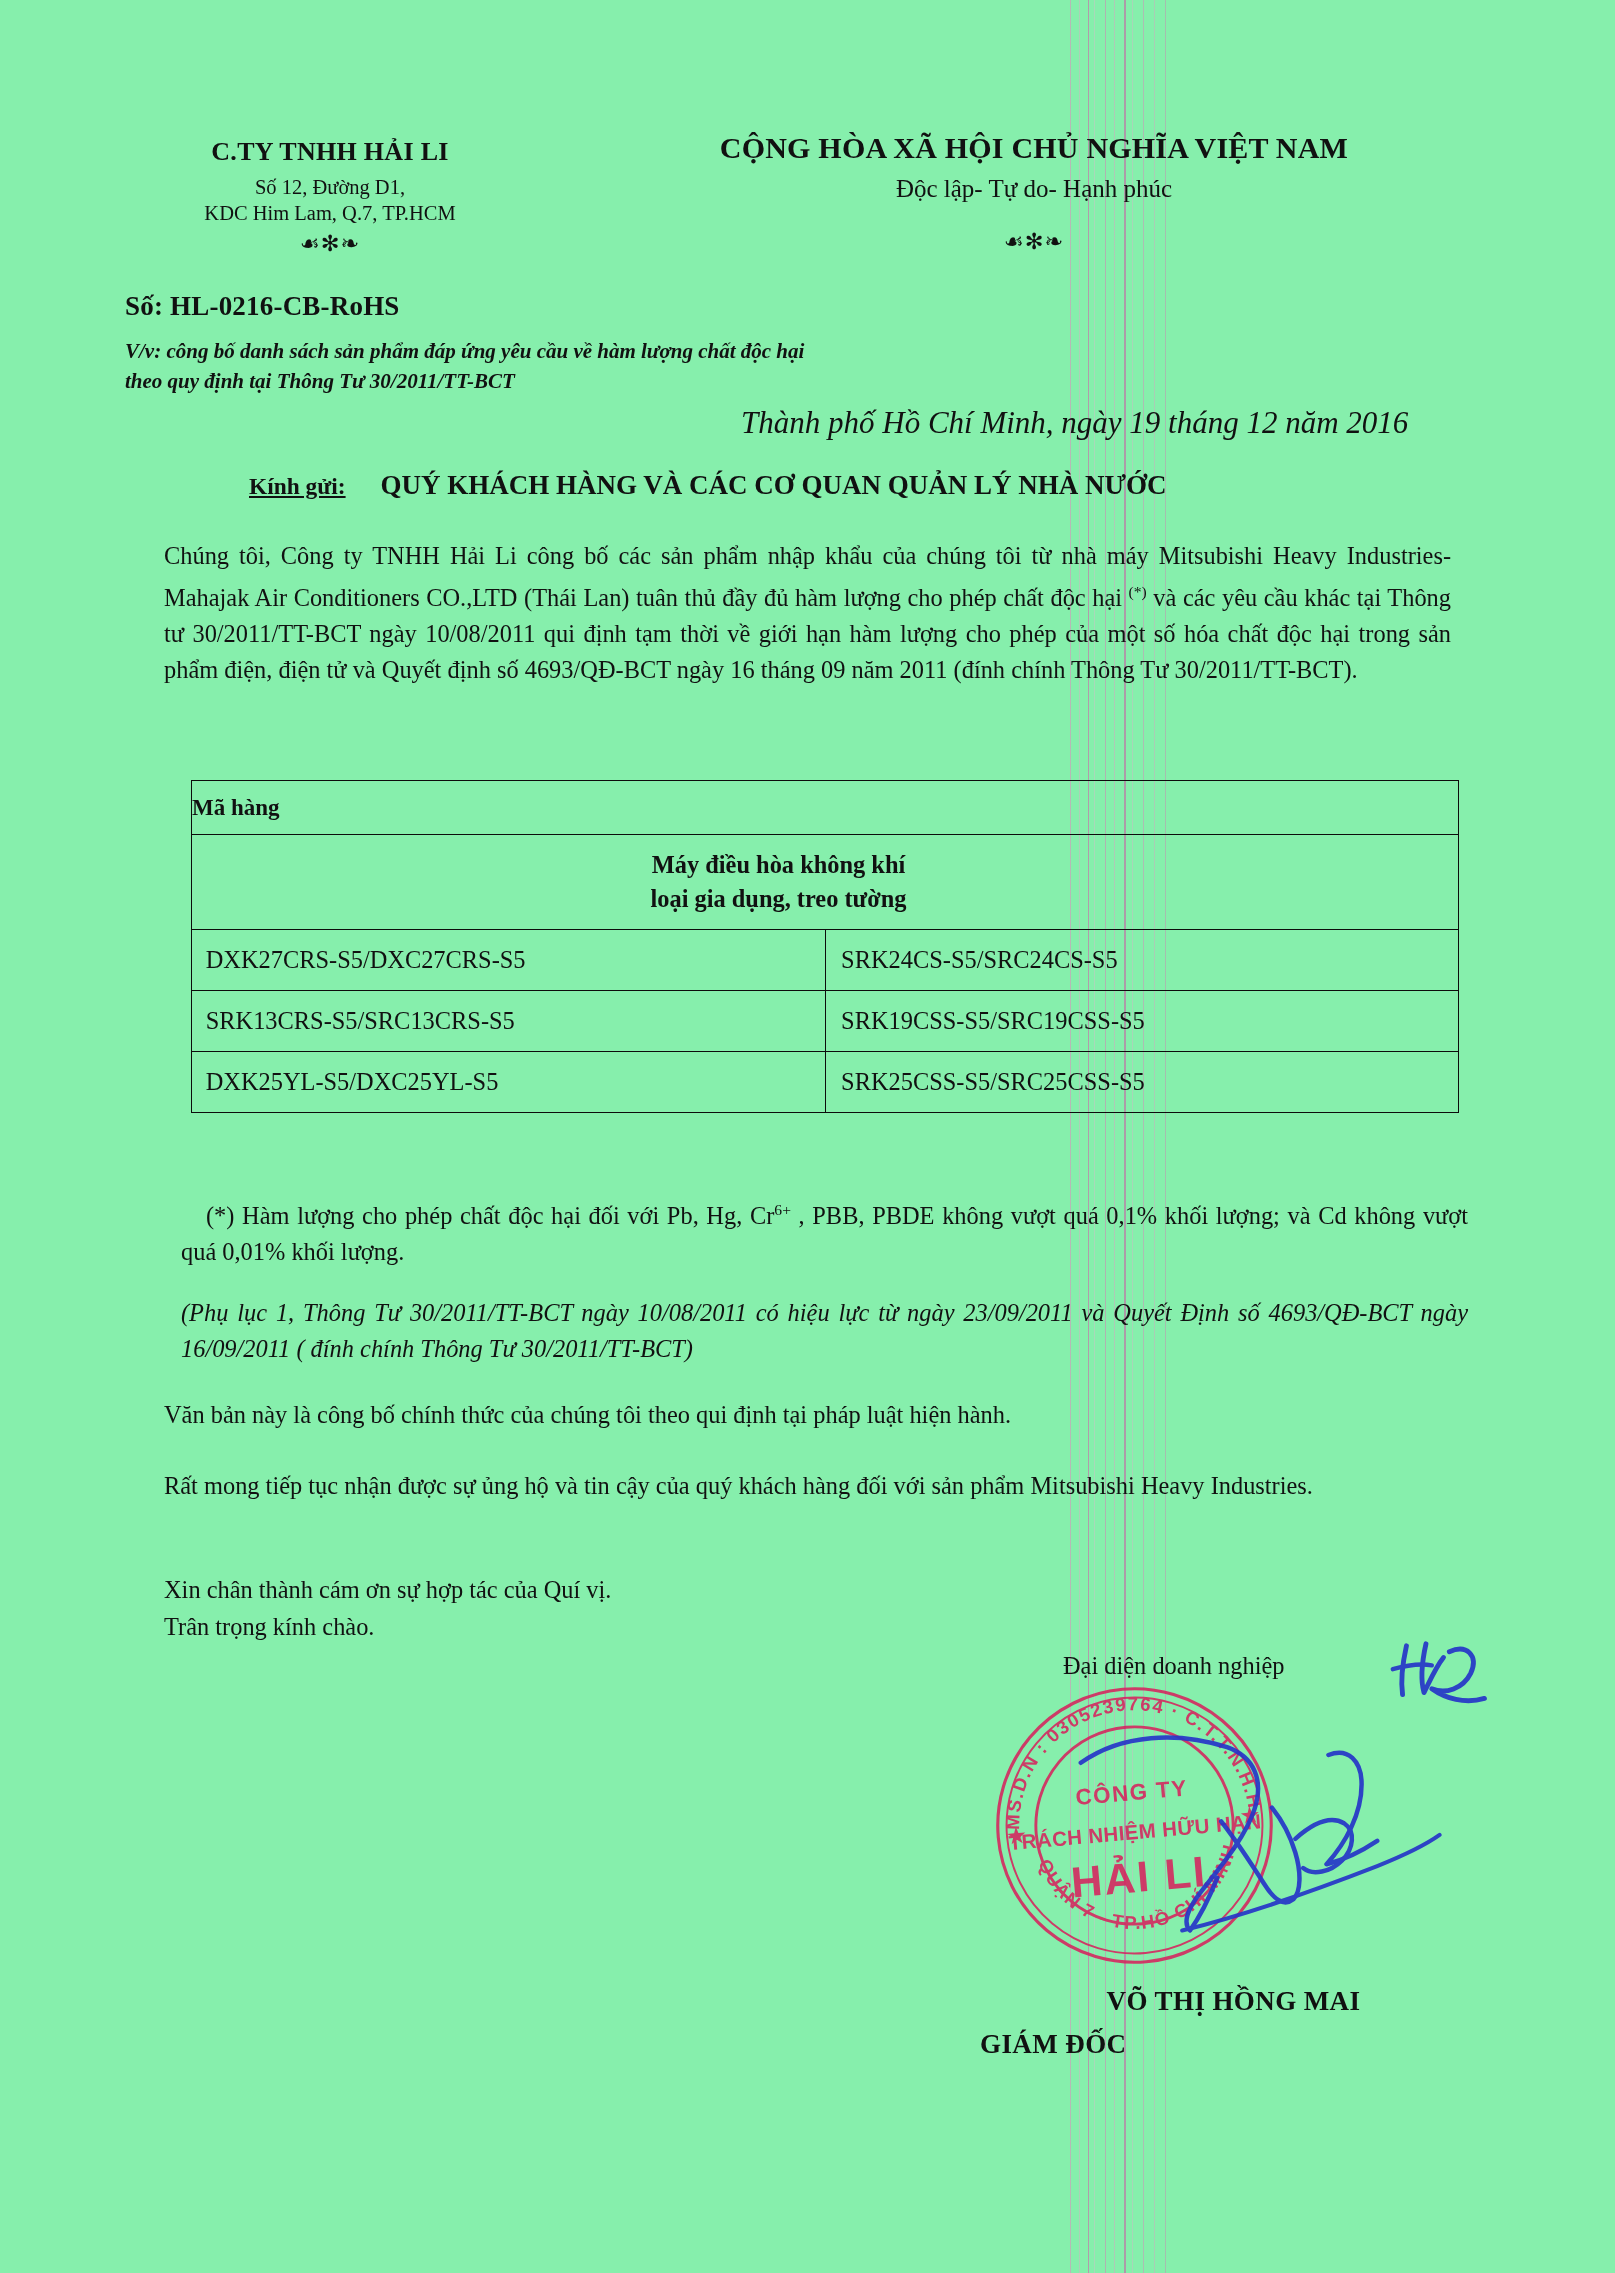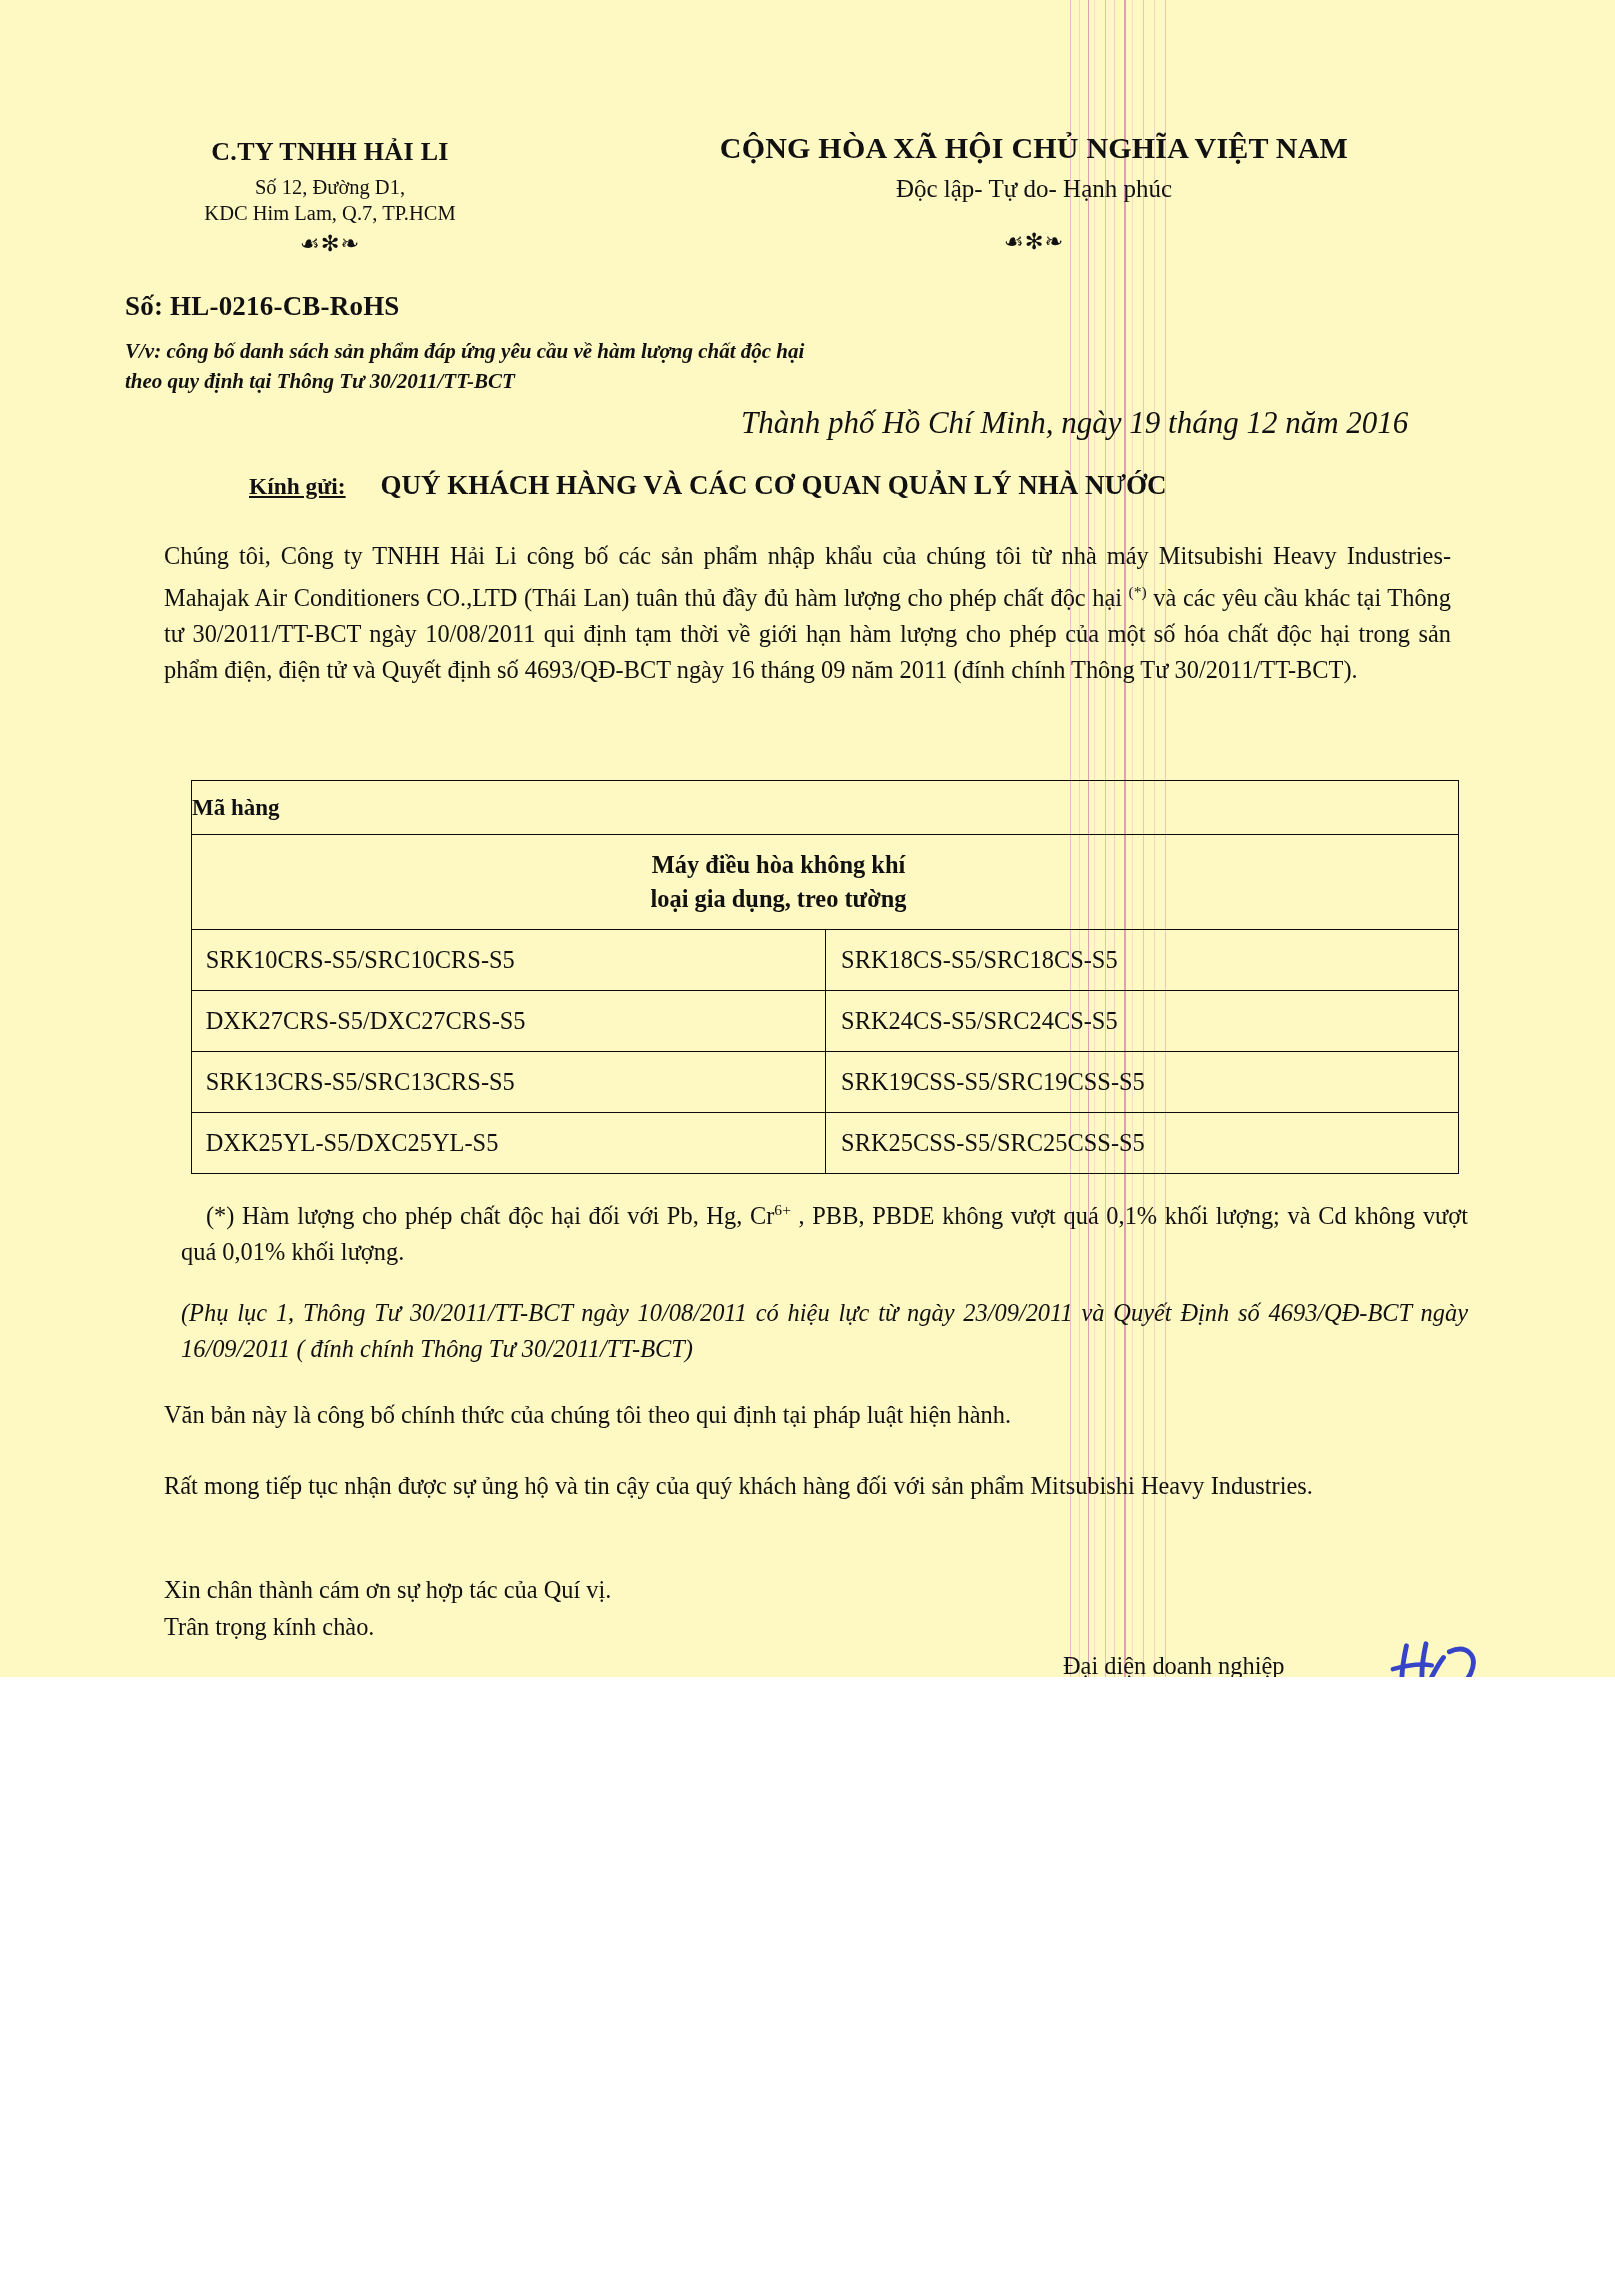--- a/index.html
+++ b/index.html
@@ -8,22 +8,22 @@
     padding: 0;
     background: #ffffff;
   }
   body {
     font-family: "Liberation Serif", "DejaVu Serif", serif;
     color: #111111;
   }
   #page {
     position: relative;
     width: 1616px;
-    height: 1677px;
-    background: #fef9c3;
+    height: 2273px;
+    background: #86efac;
     overflow: hidden;
   }
   
   .scanlines {
     position: absolute;
     top: 0;
     left: 1068px;
     width: 117px;
     height: 2273px;
     pointer-events: none;
@@ -288,24 +288,20 @@
     <table class="codes">
       <tbody>
         <tr>
           <td class="th-main" colspan="2">Mã hàng</td>
         </tr>
         <tr>
           <td class="th-sub" colspan="2">
             <div>Máy điều hòa không khí</div>
             <div>loại gia dụng, treo tường</div>
           </td>
-        </tr>
-        <tr>
-          <td class="code">SRK10CRS-S5/SRC10CRS-S5</td>
-          <td class="code code-r">SRK18CS-S5/SRC18CS-S5</td>
         </tr>
         <tr>
           <td class="code">DXK27CRS-S5/DXC27CRS-S5</td>
           <td class="code code-r">SRK24CS-S5/SRC24CS-S5</td>
         </tr>
         <tr>
           <td class="code">SRK13CRS-S5/SRC13CRS-S5</td>
           <td class="code code-r">SRK19CSS-S5/SRC19CSS-S5</td>
         </tr>
         <tr>

